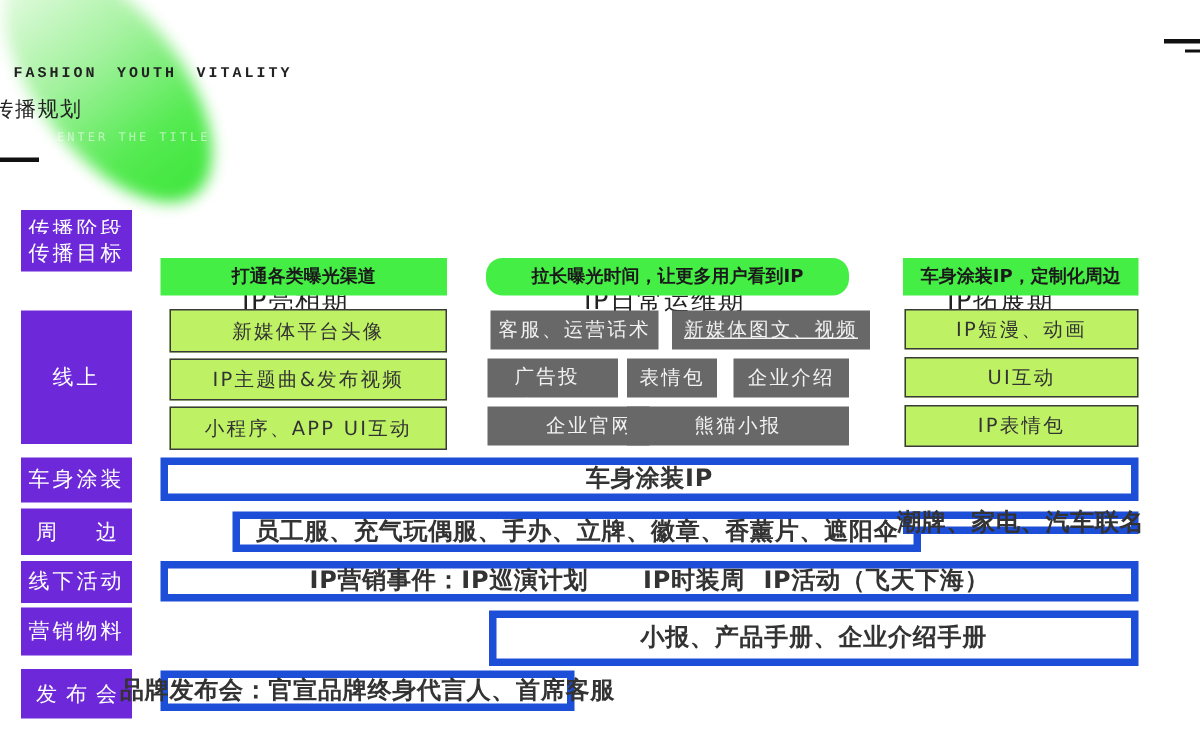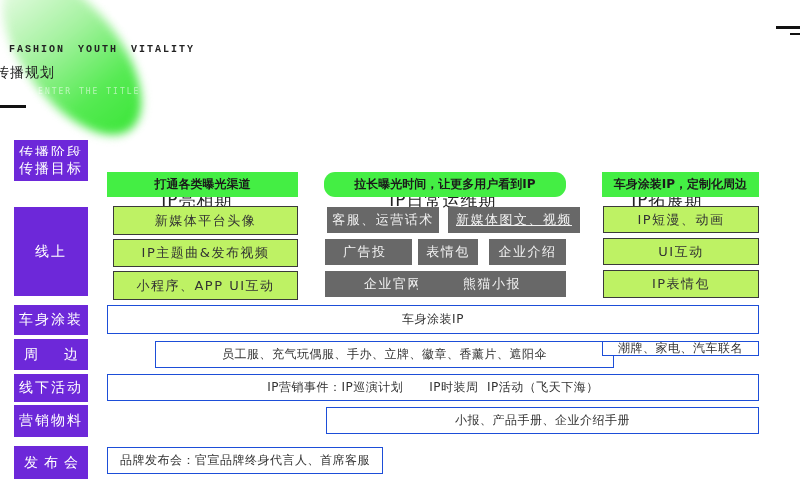--- a/index.html
+++ b/index.html
@@ -55,23 +55,23 @@
     .gbox {
       position: absolute; height: 26px; background: #686868; color: #f2f2f2;
       display: flex; align-items: center; justify-content: center;
       font-size: 13px; letter-spacing: 1.5px; box-sizing: border-box; overflow: hidden;
     }
     .gbox.wrapclip {
       display: block; padding: 3px 14px 0 18px; line-height: 20px; text-align: left;
       word-break: break-all;
     }
     .obox {
-      position: absolute; background: #fff; border: 1px solid #1d4ed8;
+      position: absolute; background: #fff; border: 5px solid #1d4ed8;
       display: flex; align-items: center; justify-content: center;
-      font-size: 12px; color: #333; letter-spacing: 0.5px; box-sizing: border-box; white-space: pre;
+      font-size: 16px; color: #333; letter-spacing: 0.5px; box-sizing: border-box; white-space: pre; font-weight: bold;
     }
   </style>
 </head>
 <body>
 
 <div class="blob"></div>
 <div class="tagline" style="left:9px;">FASHION</div>
 <div class="tagline" style="left:78px;">YOUTH</div>
 <div class="tagline" style="left:131px;">VITALITY</div>
 <div class="title">传播规划</div>
@@ -117,14 +117,14 @@
 <div class="gbox" style="left:418px; top:271px; width:148px;">熊猫小报</div>
 
 <div class="wbox" style="left:603px; top:206px; width:156px; height:27px;">IP短漫、动画</div>
 <div class="wbox" style="left:603px; top:238px; width:156px; height:27px;">UI互动</div>
 <div class="wbox" style="left:603px; top:270px; width:156px; height:28px;">IP表情包</div>
 
 <div class="obox" style="left:107px; top:305px; width:652px; height:29px;">车身涂装IP</div>
 <div class="obox" style="left:107px; top:341px; width:459px; height:27px;margin-left:48px;">员工服、充气玩偶服、手办、立牌、徽章、香薰片、遮阳伞</div>
 <div class="obox" style="left:602px; top:341px; width:157px; height:15px;">潮牌、家电、汽车联名</div>
 <div class="obox" style="left:107px; top:374px; width:652px; height:27px;">IP营销事件：IP巡演计划      IP时装周  IP活动（飞天下海）</div>
-<div class="obox" style="left:326px; top:407px; width:433px; height:27px;">小报、产品手册、企业介绍手册</div>
+<div class="obox" style="left:326px; top:407px; width:433px; height:37px;">小报、产品手册、企业介绍手册</div>
 <div class="obox" style="left:107px; top:447px; width:276px; height:27px;">品牌发布会：官宣品牌终身代言人、首席客服</div>
 
 </body></html>

